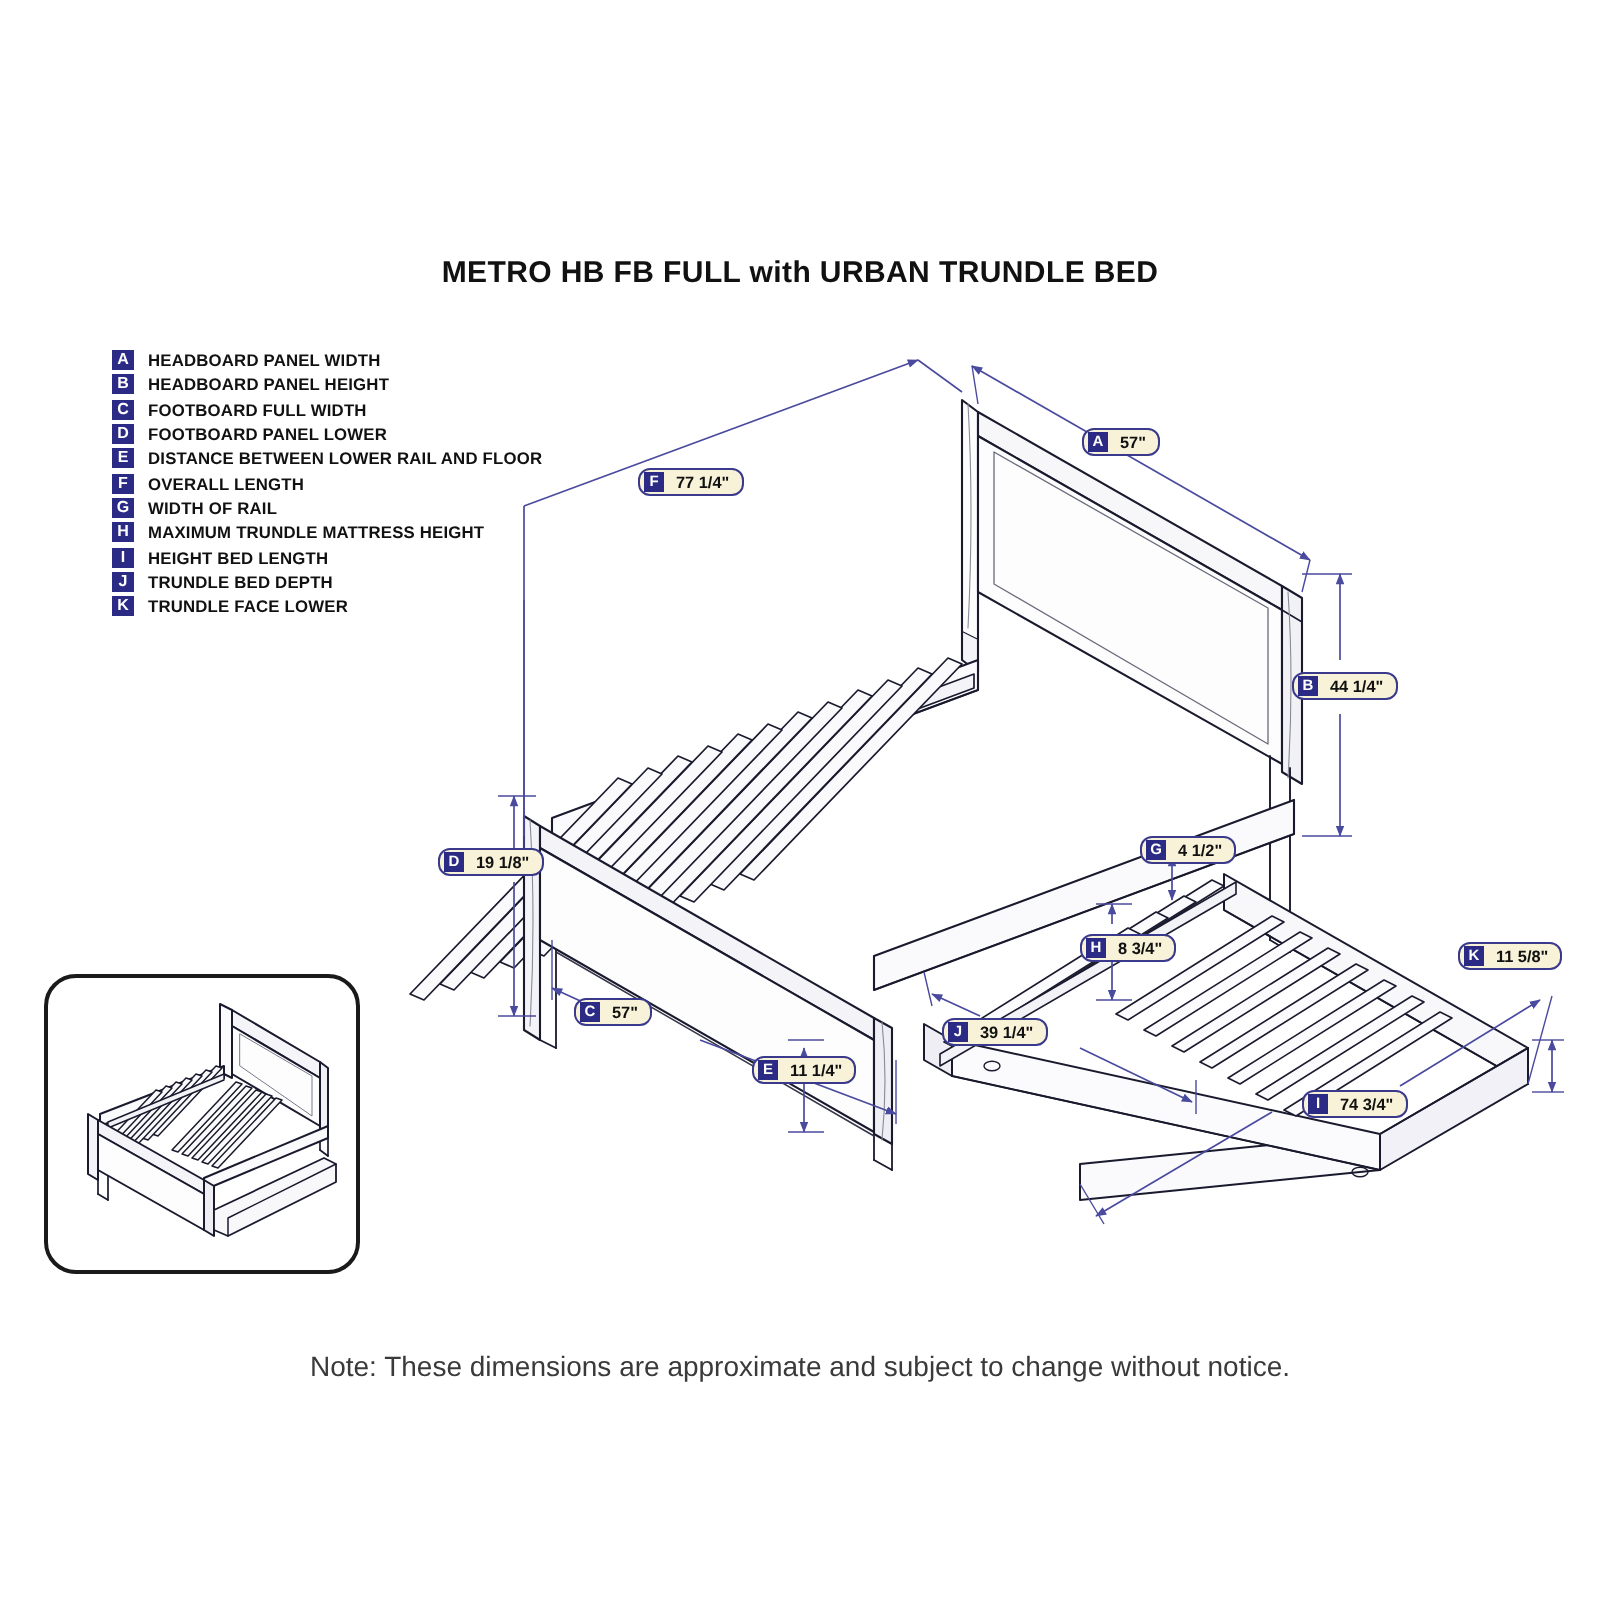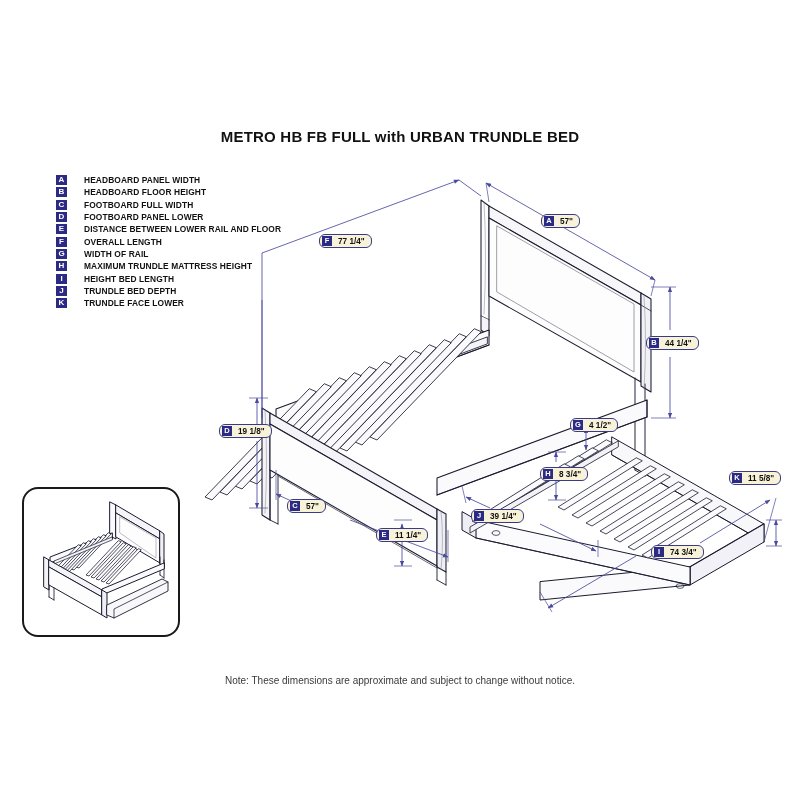--- a/index.html
+++ b/index.html
@@ -34,21 +34,21 @@
     background:#2b2b86;
     color:#fff;
     font-size:8px;font-weight:bold;
     font-family:"Liberation Sans", sans-serif;
     border:1px solid #2b2b86;
     box-sizing:border-box;
     line-height:1;
     flex:0 0 auto;
   }
   .legend-label{
-    margin-left:17px;
+    margin-left:7px;
     font-size:8.4px;font-weight:bold;
     color:#111;
     white-space:nowrap;
     letter-spacing:.1px;
   }
 
   
   #drawing{position:absolute;left:0;top:0;width:800px;height:800px;}
 
   
@@ -84,39 +84,39 @@
     border:2.5px solid #1a1a1a;
     border-radius:16px;
     box-sizing:border-box;
     background:#fff;
   }
 
   
   #footer{
     position:absolute;left:0;top:675px;width:800px;
     text-align:center;
-    font-size:10px;
+    font-size:14px;
     color:#3a3a3a;
   }
 </style>
 </head>
 <body>
 
 <div id="sheet">
 
   <div id="title">METRO HB FB FULL with URBAN TRUNDLE BED</div>
 
   <div id="legend">
     <div class="legend-row">
       <span class="badge">A</span>
       <span class="legend-label">HEADBOARD PANEL WIDTH</span>
     </div>
     <div class="legend-row">
       <span class="badge">B</span>
-      <span class="legend-label">HEADBOARD FLOOR HEIGHT</span>
+      <span class="legend-label">HEADBOARD PANEL HEIGHT</span>
     </div>
     <div class="legend-row">
       <span class="badge">C</span>
       <span class="legend-label">FOOTBOARD FULL WIDTH</span>
     </div>
     <div class="legend-row">
       <span class="badge">D</span>
       <span class="legend-label">FOOTBOARD PANEL LOWER</span>
     </div>
     <div class="legend-row">

